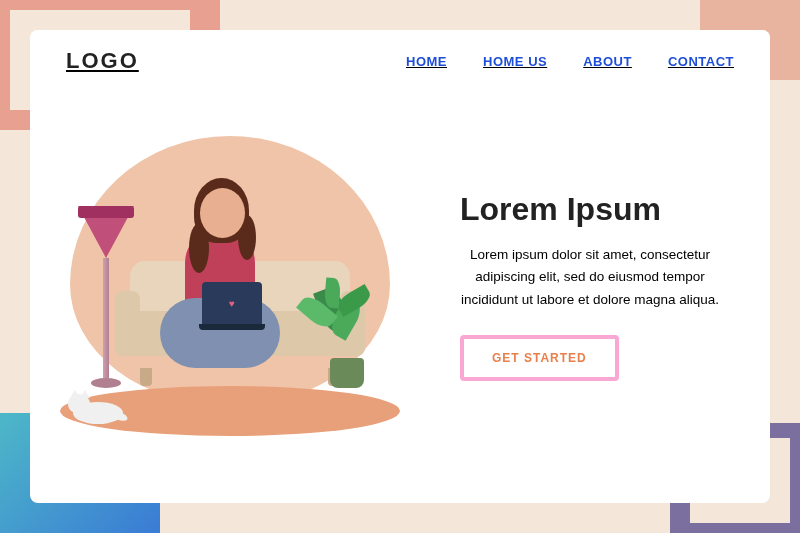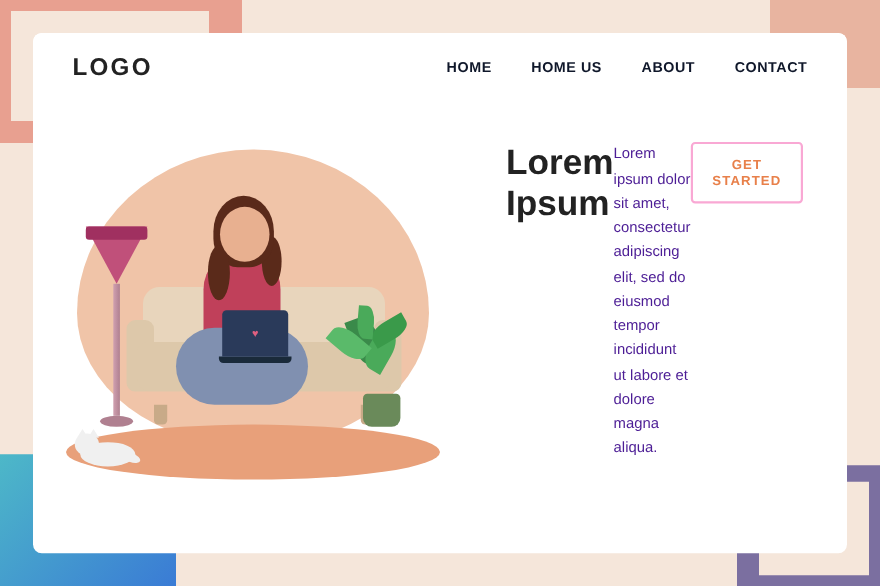--- a/index.html
+++ b/index.html
@@ -73,35 +73,36 @@
       overflow: hidden;
     }
 
     
     .navbar {
       display: flex;
       align-items: center;
       justify-content: space-between;
       padding: 18px 36px;
       background: white;
+      text-decoration: underline;
     }
     .logo {
       font-size: 22px;
       font-weight: 900;
       color: #222;
       letter-spacing: 2px;
     }
     .nav-links {
       display: flex;
       gap: 36px;
       list-style: none;
     }
     .nav-links a {
       text-decoration: none;
-      color: #0f172a;
+      color: #1d4ed8;
       font-size: 13px;
       font-weight: 600;
       letter-spacing: 0.5px;
     }
 
     
     .content-area {
       display: flex;
       align-items: center;
       padding: 0 40px 20px 20px;
@@ -439,42 +440,42 @@
       background: #f0f0f0;
       border-radius: 50%;
       transform: rotate(20deg);
     }
 
     
     .text-area {
       flex: 1;
       padding: 20px 10px 20px 30px;
       display: flex;
-      flex-direction: row;
+      flex-direction: column;
       justify-content: center;
     }
     .hero-title {
       font-size: 32px;
       font-weight: 700;
       color: #222;
       margin-bottom: 16px;
     }
     .hero-desc {
       font-size: 13.5px;
-      color: #4c1d95;
+      color: #000000;
       line-height: 1.65;
-      text-align: left;
+      text-align: center;
       max-width: 280px;
       margin-bottom: 24px;
     }
     .cta-button {
       display: inline-block;
-      padding: 12px 18px;
+      padding: 12px 28px;
       background: transparent;
-      border: 2px solid #f9a8d4;
+      border: 4px solid #f9a8d4;
       color: #e8804a;
       font-size: 12px;
       font-weight: 700;
       letter-spacing: 1px;
       border-radius: 4px;
       cursor: pointer;
       align-self: flex-start;
     }
   </style>
 </head>

